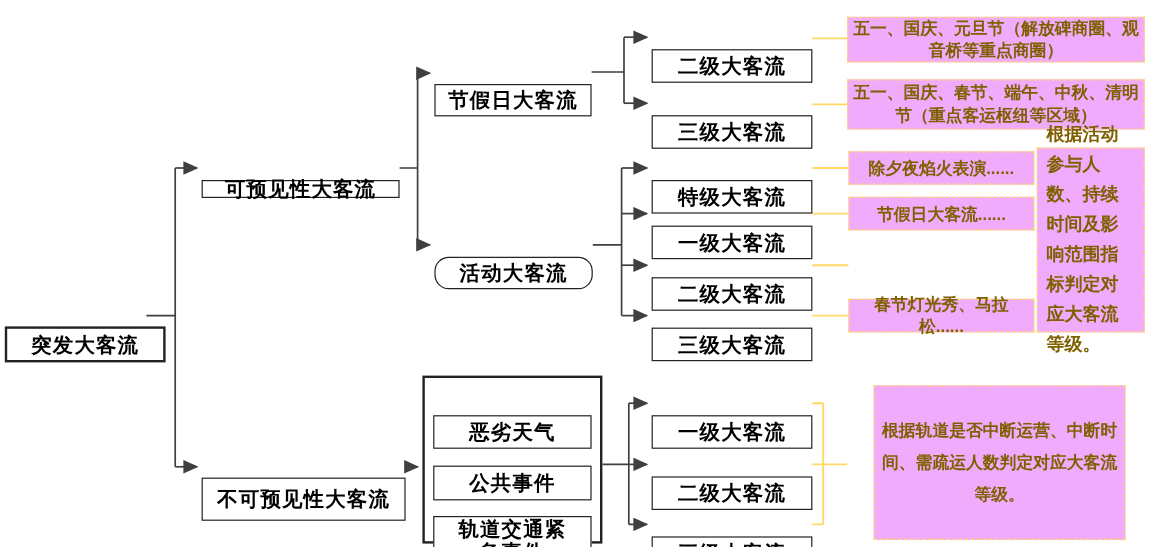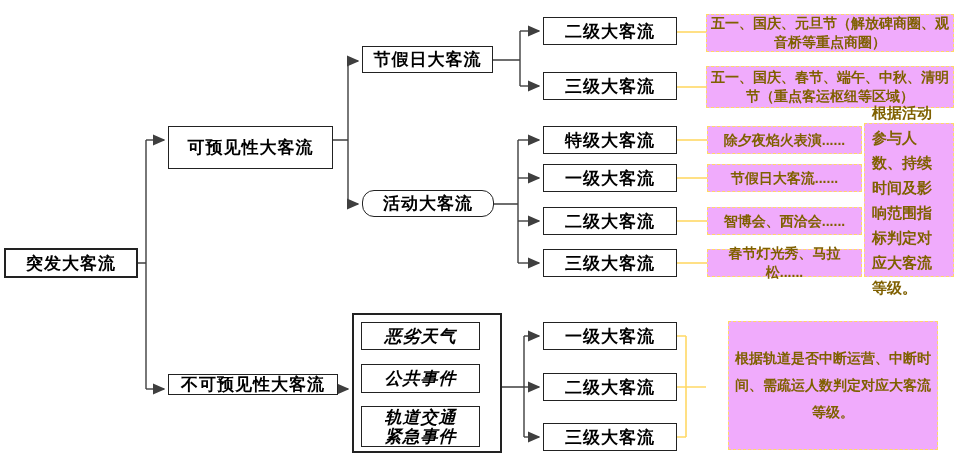--- a/index.html
+++ b/index.html
@@ -6,41 +6,42 @@
   .stage{
     position:relative;width:960px;height:456px;background:#ffffff;
     font-family:"Liberation Sans","DejaVu Sans",sans-serif;overflow:hidden;
   }
   .wires{position:absolute;left:0;top:0;}
   .node{
     position:absolute;display:flex;align-items:center;justify-content:center;
     background:#fff;border:1.6px solid #222;color:#000;font-weight:bold;
     font-size:17px;letter-spacing:1px;text-align:center;box-sizing:border-box;
     line-height:19px;
+    margin-top:24px;
   }
   .ynote{
     position:absolute;display:flex;align-items:center;justify-content:center;
     background:#f0abfc;border:1.5px dashed #ffd966;color:#7f6000;font-weight:bold;
     font-size:14px;line-height:19px;text-align:center;box-sizing:border-box;
     padding:1px 3px;
   }
   #n-root{left:4px;top:248px;width:134px;height:30px;border-width:2px;}
-  #n-pred{left:168px;top:126px;width:165px;height:43px;}
-  #n-unpred{left:168px;top:374px;width:170px;height:21px;}
+  #n-pred{left:168px;top:126px;width:165px;height:15px;}
+  #n-unpred{left:168px;top:374px;width:170px;height:36px;}
   #n-holiday{left:362px;top:46px;width:131px;height:27px;}
   #n-activity{left:362px;top:190px;width:132px;height:27px;border-radius:12px;}
   .lvl{left:543px;width:134px;height:28px;}
   #n-h2{top:17px;} #n-h3{top:72px;}
   #n-a0{top:126px;} #n-a1{top:164px;} #n-a2{top:207px;} #n-a3{top:249px;}
   #n-u1{top:322px;} #n-u2{top:373px;} #n-u3{top:423px;}
   #container{
     position:absolute;left:352px;top:313px;width:150px;height:140px;
     border:2px solid #222;background:#fff;box-sizing:border-box;
   }
-  .cause{left:361px;width:119px;font-style:italic;}
+  .cause{left:361px;width:132px;}
   #c-weather{top:322px;height:28px;}
   #c-public{top:364px;height:29px;}
   #c-rail{top:406px;height:41px;padding:0 20px;}
   #y-h2{left:706px;top:14px;width:248px;height:38px;}
   #y-h3{left:706px;top:66px;width:248px;height:42px;}
   .ymid{left:707px;width:155px;height:28px;}
   #y-a0{top:126px;} #y-a1{top:164px;} #y-a2{top:207px;} #y-a3{top:249px;}
   #y-tall{left:864px;top:123px;width:90px;height:154px;font-size:15px;line-height:25px;padding:0 7px;text-align:left;}
   #y-bottom{left:706px;top:321px;width:210px;height:129px;line-height:27px;padding:0 6px;margin-left:22px;}
 </style>
@@ -110,19 +111,18 @@
 
   <div class="node lvl" id="n-u1">一级大客流</div>
   <div class="node lvl" id="n-u2">二级大客流</div>
   <div class="node lvl" id="n-u3">三级大客流</div>
 
   <div class="ynote" id="y-h2">五一、国庆、元旦节（解放碑商圈、观音桥等重点商圈）</div>
   <div class="ynote" id="y-h3">五一、国庆、春节、端午、中秋、清明节（重点客运枢纽等区域）</div>
 
   <div class="ynote ymid" id="y-a0">除夕夜焰火表演......</div>
   <div class="ynote ymid" id="y-a1">节假日大客流......</div>
-  <div class="ynote ymid" id="y-a2">智博会、西洽会......</div>
   <div class="ynote ymid" id="y-a3">春节灯光秀、马拉松......</div>
 
   <div class="ynote" id="y-tall">根据活动参与人数、持续时间及影响范围指标判定对应大客流等级。</div>
   <div class="ynote" id="y-bottom">根据轨道是否中断运营、中断时间、需疏运人数判定对应大客流等级。</div>
 
 </div>
 
 </body></html>

